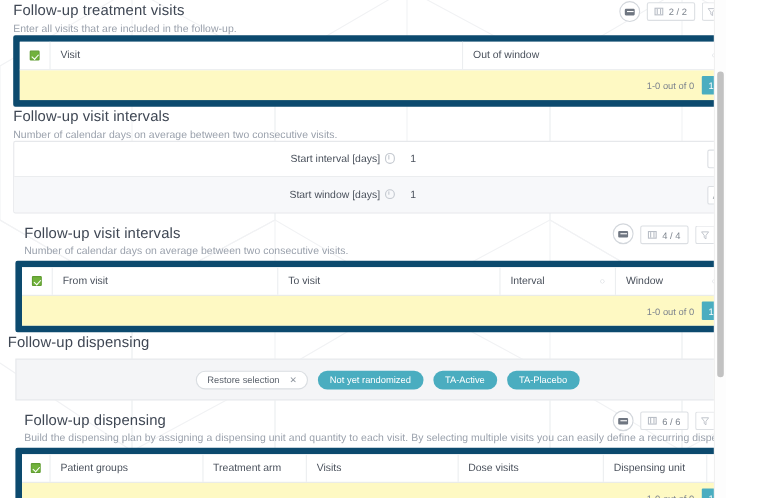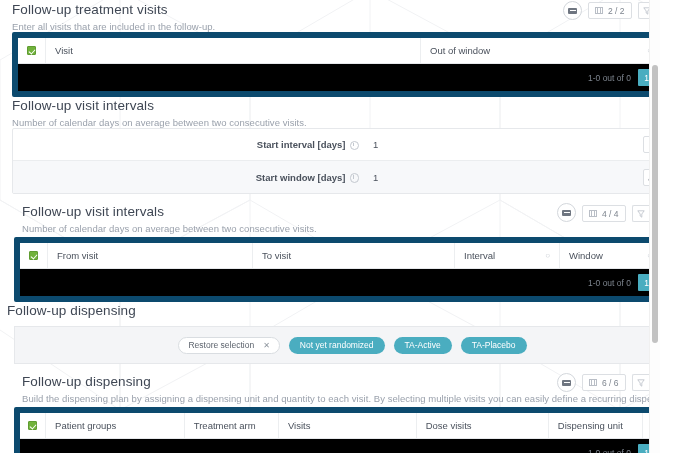--- a/index.html
+++ b/index.html
@@ -85,21 +85,21 @@
   }
   .gh-cell:last-child { border-right: none; }
   .gh-cell .hdr-ico {
     margin-left: auto;
     color: #c6cbd2;
     font-size: 8px;
     line-height: 1;
   }
   .grid-foot {
     height: 27px;
-    background: #000000;
+    background: #fef9c3;
     display: flex;
     align-items: center;
     justify-content: flex-end;
     padding-right: 6px;
     box-sizing: border-box;
   }
   .foot-count {
     font-size: 8.5px;
     color: #7d848e;
     margin-right: 7px;
@@ -228,24 +228,23 @@
   }
   .field-row.alt { background: #f7f8fa; border-bottom: none; }
   .field-label {
     width: 352px;
     text-align: right;
     padding-right: 6px;
     font-size: 9.5px;
     color: #4a515c;
     box-sizing: border-box;
     display: flex;
-    align-items: flex-end;
+    align-items: flex-start;
     justify-content: flex-end;
     gap: 4px;
-    font-weight: bold;
   }
   .info-ico {
     width: 7.5px; height: 7.5px;
     border: 1px solid #c3c8cf;
     border-radius: 50%;
     display: inline-block;
     position: relative;
   }
   .info-ico::after {
     content: "";

